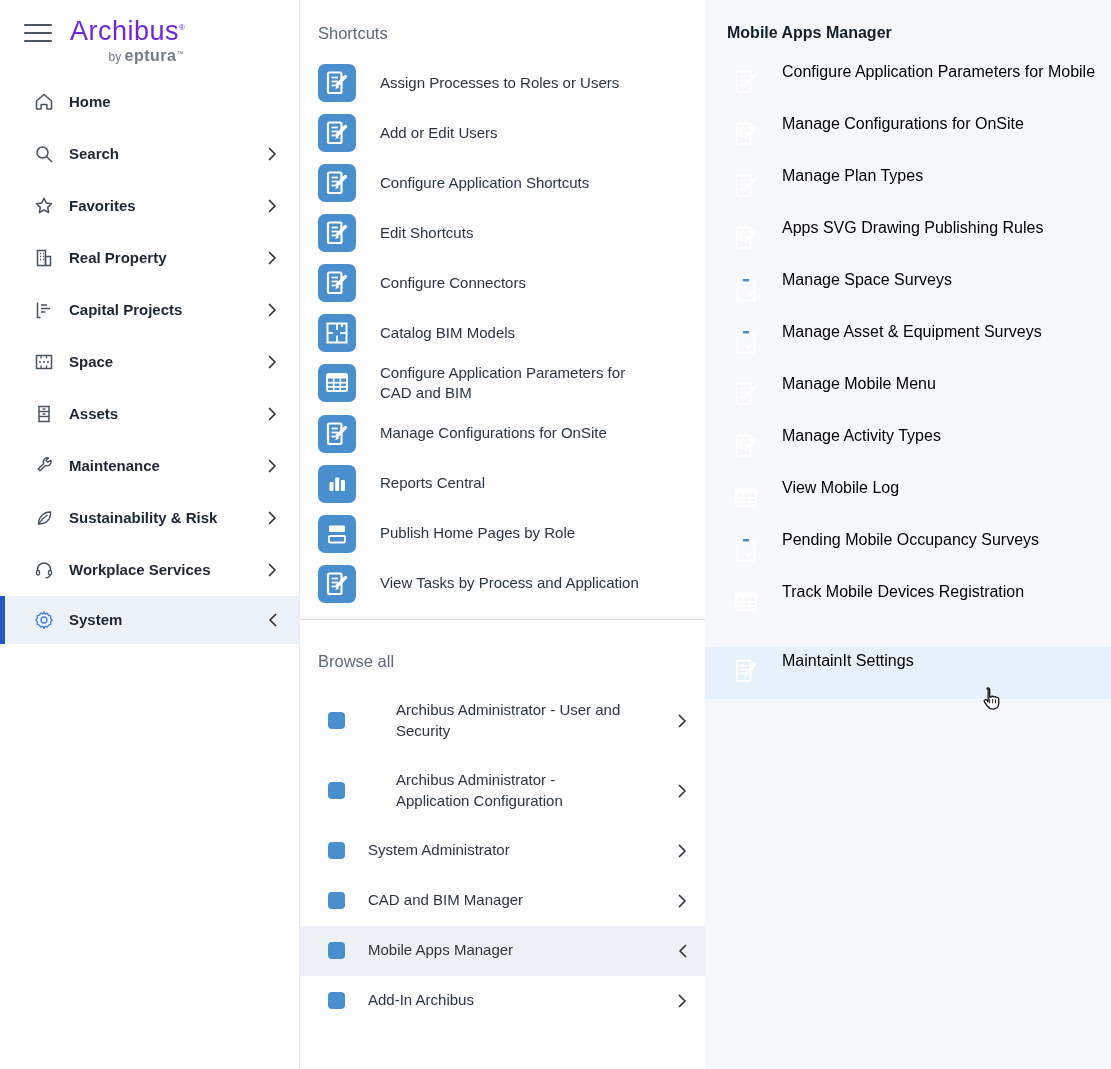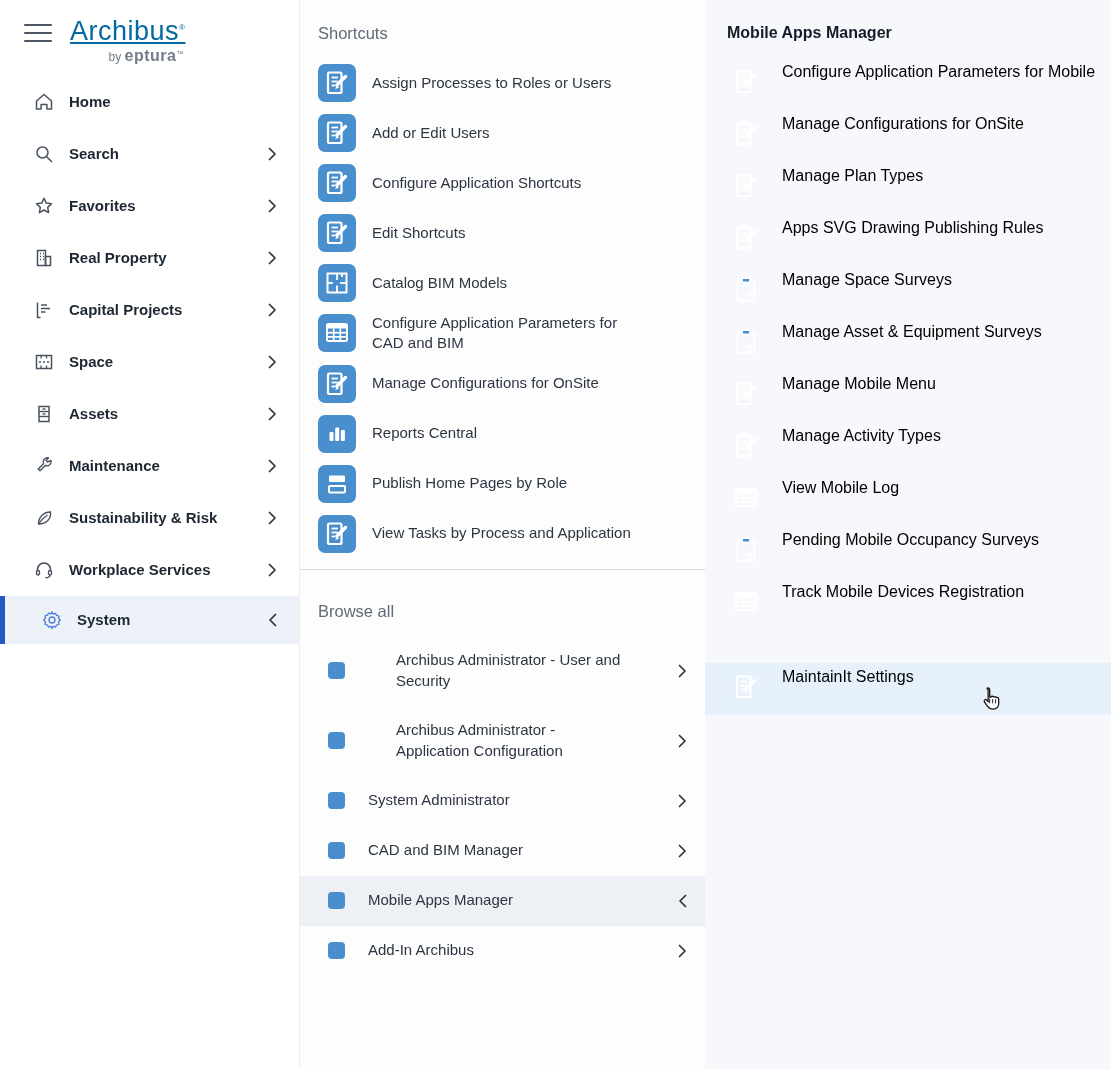--- a/index.html
+++ b/index.html
@@ -13,61 +13,61 @@
     background:#fdfdfe; z-index:1; }
   .panel-right { position:absolute; left:705px; top:0; width:406px; height:1069px;
     background:#f6f8fc; }
 
   
   .brand-row { display:flex; align-items:flex-start; padding:18px 0 0 22px; height:72px; }
   .hamburger { width:32px; height:26px; display:flex; flex-direction:column;
     justify-content:space-between; padding:4px 2px; cursor:pointer; margin-top:2px; }
   .hamburger span { display:block; height:2px; background:#4b5563; border-radius:1px; }
   .logo-block { margin-left:16px; display:flex; flex-direction:column; align-items:flex-end; }
-  .logo-main { font-size:27px; color:#0369a1; letter-spacing:.5px; line-height:1;text-decoration:underline; }
+  .logo-main { font-size:27px; color:#6d28d9; letter-spacing:.5px; line-height:1; }
   .logo-main sup { font-size:8px; }
   .logo-sub { font-size:12px; color:#737c88; margin-top:2px; margin-right:2px; }
   .logo-sub b { font-size:16px; font-weight:600; letter-spacing:.5px; }
   .logo-sub sup { font-size:7px; }
 
   .nav { margin-top:4px; }
   .nav-item { display:flex; align-items:center; min-height:52px; padding:6px 22px 6px 33px;
     cursor:pointer; position:relative;text-align:center; }
   .nav-item .nicon { width:22px; height:22px; flex:0 0 22px; display:flex;
     align-items:center; justify-content:center; color:#49535f; }
   .nav-item .nlabel { font-size:15px; font-weight:700; color:#1d2733;
     margin-left:14px; max-width:150px; line-height:1.35; }
   .nav-item .chev { margin-left:auto; display:flex; align-items:center; }
   .nav-item.active { background:#edf1f8; border-left:5px solid #2458c5;
-    padding-left:36px; min-height:48px; }
+    padding-left:28px; min-height:48px; }
   .nav-item.active .nicon { color:#4a7fd9; }
 
   
   .section-title { font-size:16.5px; color:#5f6a76; }
   .mid-head { padding:24px 0 0 18px; height:58px; }
   .right-head { padding:24px 0 0 22px; height:58px; }
   .right-head .section-title { color:#131d29; font-weight:700; font-size:16px; }
 
   .srow { display:flex; align-items:center; min-height:50px; padding:5px 8px 5px 18px; cursor:pointer; }
   .srow .bigicon { width:38px; height:38px; flex:0 0 38px; border-radius:7px;
     background:#4a8fcd; display:flex; align-items:center; justify-content:center; }
-  .srow .slabel { font-size:15px; color:#2c3642; margin-left:16px; max-width:272px; line-height:1.35; }
+  .srow .slabel { font-size:15px; color:#2c3642; margin-left:24px; max-width:272px; line-height:1.35; }
 
   .divider { height:1px; background:#d9dcdf; margin:10px 0 0 0; }
 
   .brow { display:flex; align-items:center; min-height:50px; padding:5px 18px 5px 28px; cursor:pointer; }
   .brow.two { min-height:70px;gap:28px; }
   .brow .sq { width:17px; height:17px; flex:0 0 17px; border-radius:4px; background:#4a8fcd; }
   .brow .blabel { font-size:15px; color:#2c3642; margin-left:23px; max-width:235px; line-height:1.35; }
   .brow .chev { margin-left:auto; display:flex; align-items:center; }
   .brow.selected { background:#edf0f4; }
 
   .arow { display:flex; min-height:50px; padding:5px 8px 5px 22px; cursor:pointer; }
   .arow .slabel { margin-left:17px; }
-  .arow.highlighted { background:#e7f1fc; margin-top:33px; }
+  .arow.highlighted { background:#e7f1fc; margin-top:17px; }
 
   .cursor-hand { position:absolute; left:978px; top:686px; z-index:9; pointer-events:none; }
 </style>
 </head>
 <body>
 
 <div class="sidebar">
   <div class="brand-row">
     <div class="hamburger">
       <span></span>
@@ -291,20 +291,33 @@
             <line x1="13.5" y1="21.5" x2="17.5" y2="21.5" stroke="#fff" stroke-width="1.8"></line>
             <line x1="27.5" y1="12.5" x2="19" y2="21" stroke="#fff" stroke-width="3.4" stroke-linecap="round"></line>
             <path d="M18.8 21.2l-1.6 4 4-1.6z" fill="#fff"></path>
           </svg>
         </span>
         <span class="slabel">Edit Shortcuts</span>
       </div>
       <div class="srow">
         <span class="bigicon">
           <svg width="38" height="38" viewBox="0 0 38 38">
+            <rect x="10" y="8.5" width="13.5" height="20.5" rx="1.5" fill="none" stroke="#fff" stroke-width="2.2"></rect>
+            <line x1="13.5" y1="13.5" x2="20" y2="13.5" stroke="#fff" stroke-width="1.8"></line>
+            <line x1="13.5" y1="17.5" x2="20" y2="17.5" stroke="#fff" stroke-width="1.8"></line>
+            <line x1="13.5" y1="21.5" x2="17.5" y2="21.5" stroke="#fff" stroke-width="1.8"></line>
+            <line x1="27.5" y1="12.5" x2="19" y2="21" stroke="#fff" stroke-width="3.4" stroke-linecap="round"></line>
+            <path d="M18.8 21.2l-1.6 4 4-1.6z" fill="#fff"></path>
+          </svg>
+        </span>
+        <span class="slabel">Configure Connectors</span>
+      </div>
+      <div class="srow">
+        <span class="bigicon">
+          <svg width="38" height="38" viewBox="0 0 38 38">
             <rect x="9.5" y="9.5" width="19" height="19" fill="none" stroke="#fff" stroke-width="2"></rect>
             <line x1="19" y1="9.5" x2="19" y2="16" stroke="#fff" stroke-width="1.8"></line>
             <line x1="9.5" y1="19" x2="15" y2="19" stroke="#fff" stroke-width="1.8"></line>
             <line x1="19" y1="21.5" x2="19" y2="28.5" stroke="#fff" stroke-width="1.8"></line>
             <line x1="22" y1="19" x2="28.5" y2="19" stroke="#fff" stroke-width="1.8"></line>
             <line x1="24" y1="9.5" x2="24" y2="13" stroke="#fff" stroke-width="1.8"></line>
           </svg>
         </span>
         <span class="slabel">Catalog BIM Models</span>
       </div>

